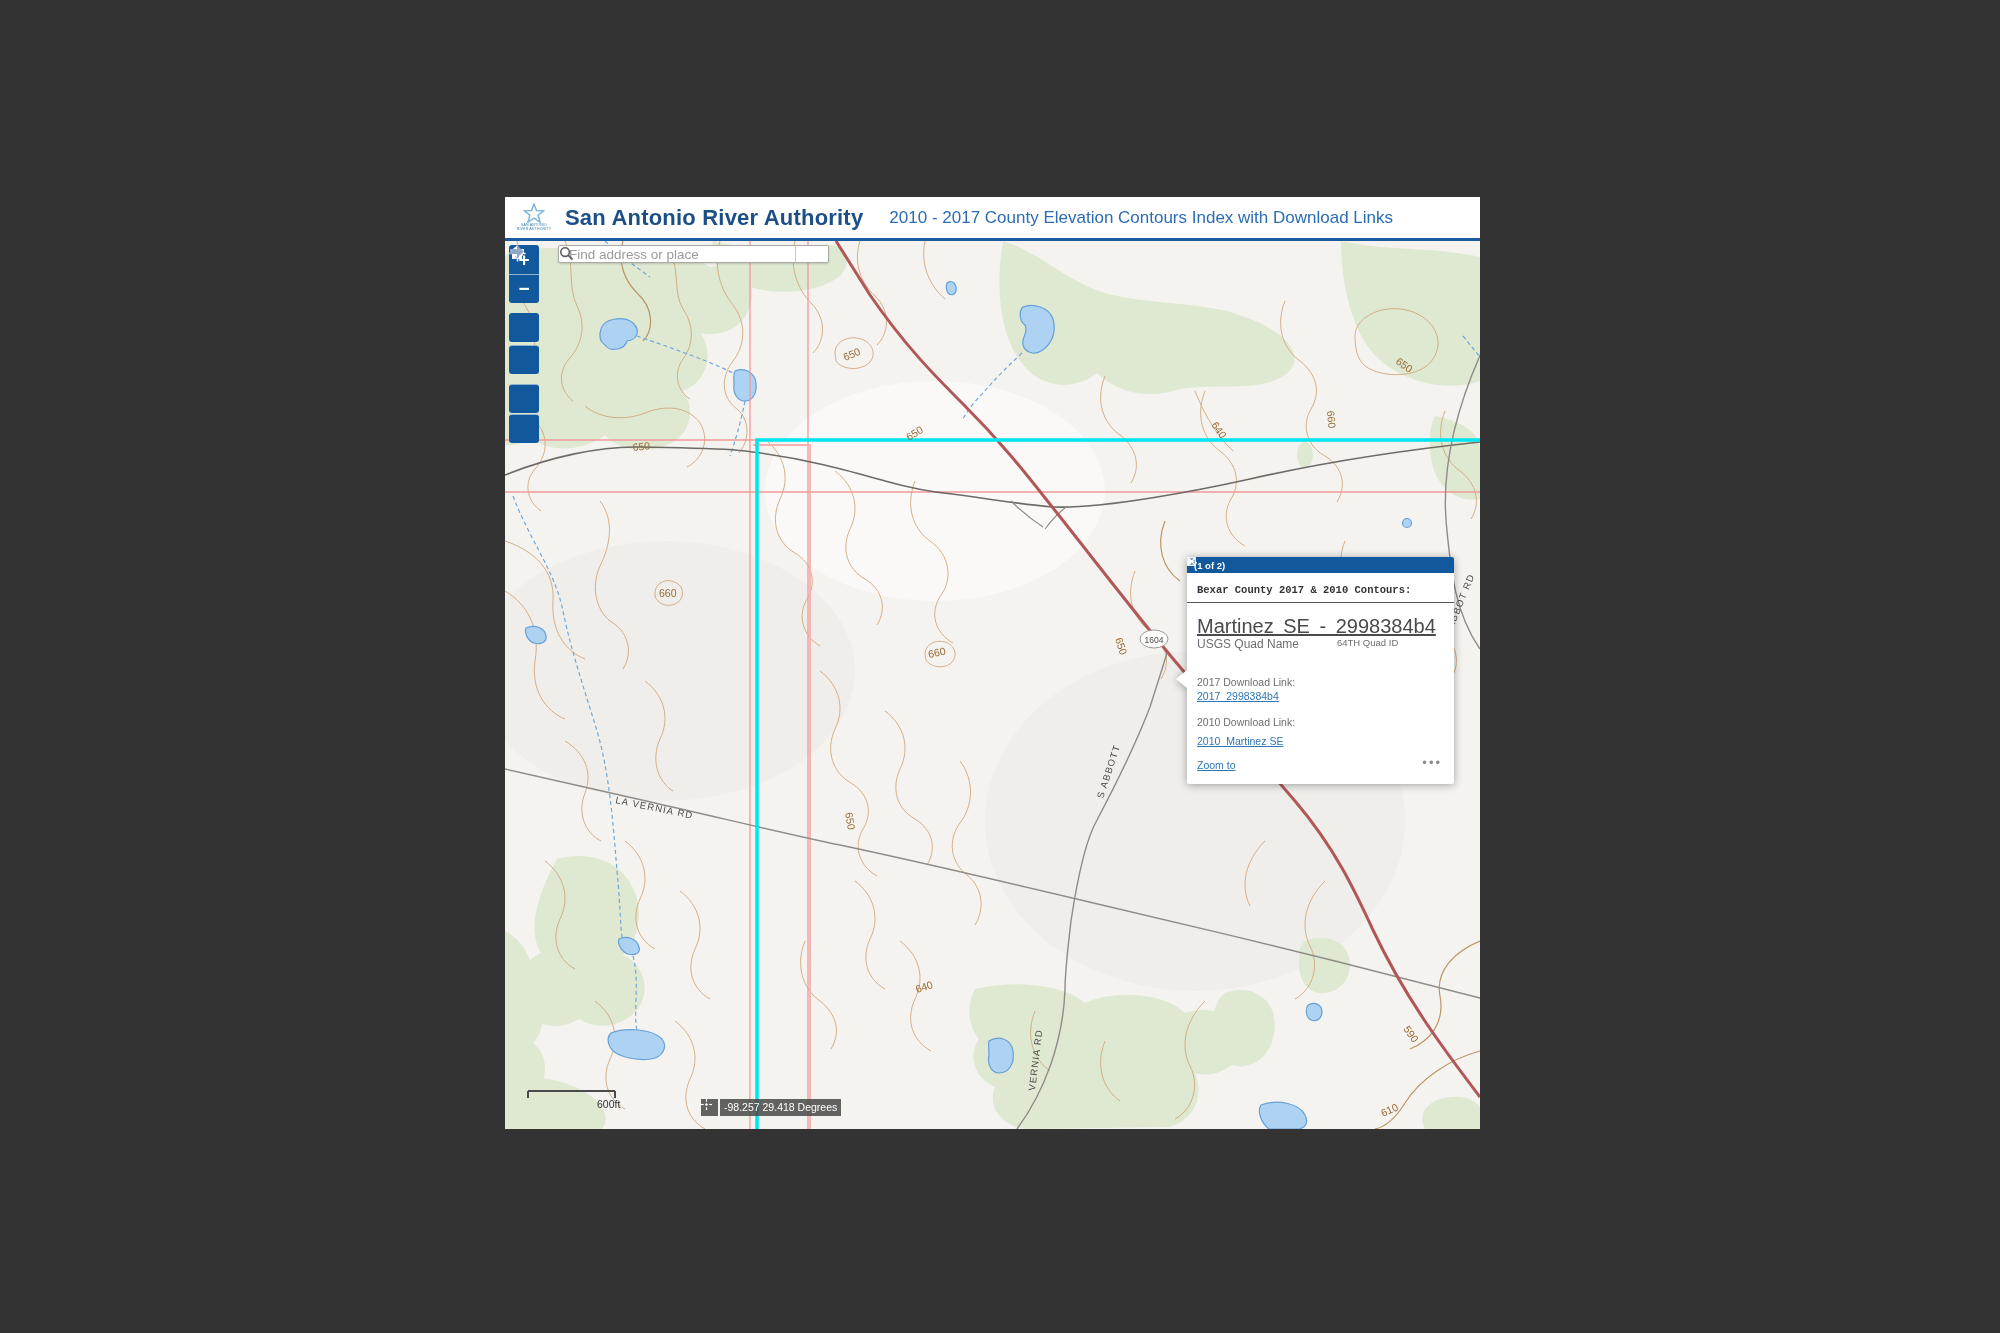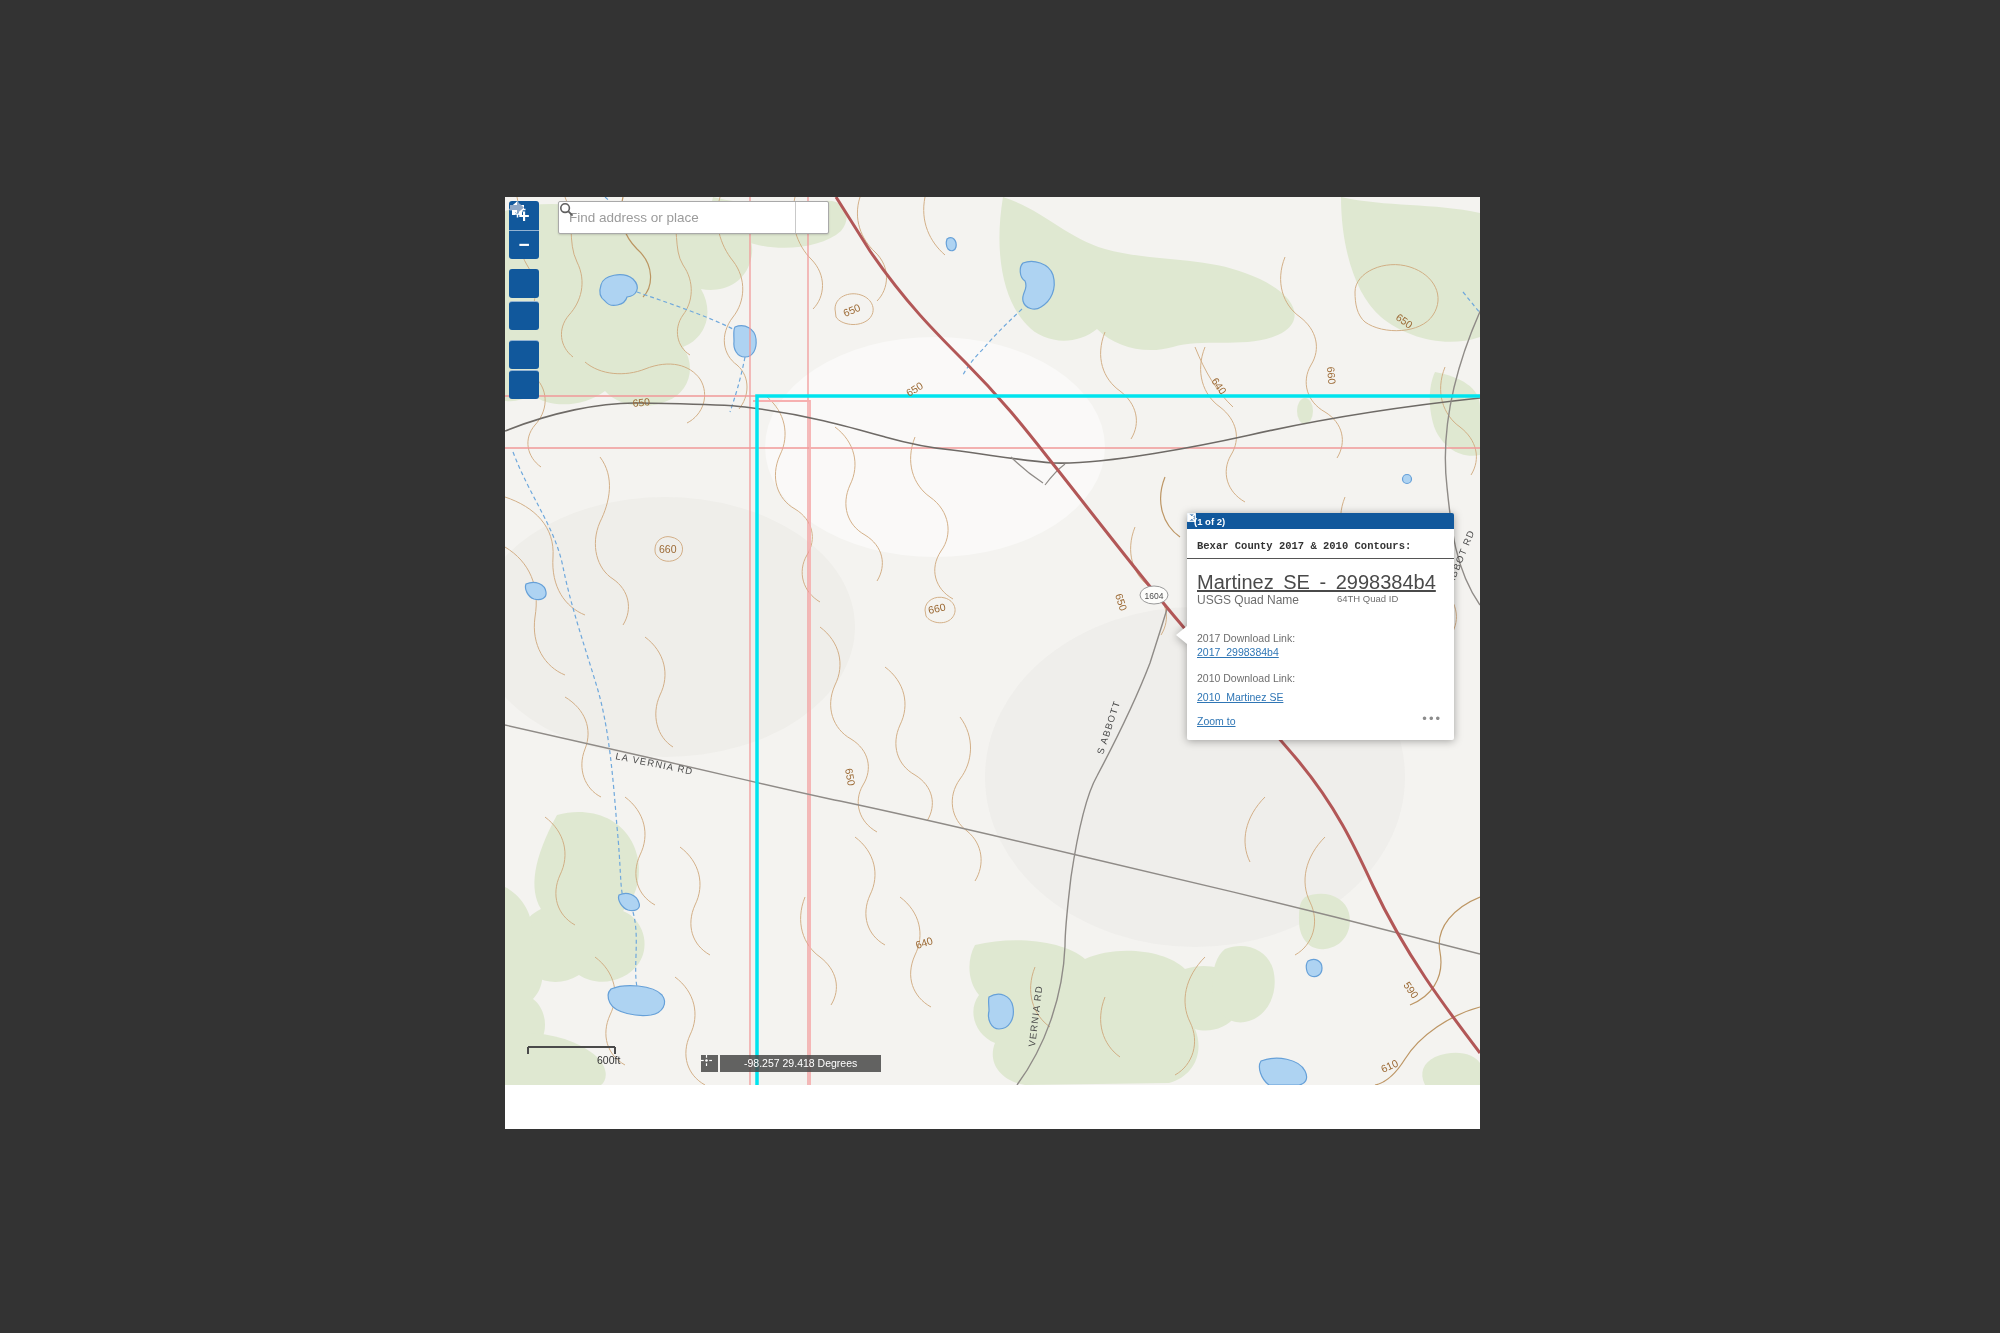--- a/index.html
+++ b/index.html
@@ -17,21 +17,21 @@
   .map svg{position:absolute;left:0;top:0;}
   
   .tb{position:absolute;left:4px;top:4px;width:30px;}
   .tb .grp{border-radius:3px;overflow:hidden;}
   .tbtn{width:30px;height:29px;background:#11589c;color:#fff;display:flex;align-items:center;justify-content:center;
         font-size:19px;font-weight:700;cursor:pointer;box-sizing:border-box;}
   .tbtn + .tbtn{border-top:1px solid rgba(255,255,255,.55);}
   .sq{border-radius:3px;}
   .mt10{margin-top:10px;} .mt3{margin-top:3px;} .mt1{margin-top:1px;}
   
-  .search{position:absolute;left:53px;top:4px;width:271px;height:33px;background:#fff;border:1px solid #a9a9a9;
+  .search{position:absolute;left:53px;top:4px;width:271px;height:18px;background:#fff;border:1px solid #a9a9a9;
           border-radius:2px;display:flex;box-sizing:border-box;box-shadow:0 1px 2px rgba(0,0,0,.15);}
   .search input{flex:1;border:0;outline:0;padding:0 10px;font-size:13.5px;color:#444;
           font-family:"Liberation Sans",sans-serif;background:transparent;}
   .search input::placeholder{color:#9b9b9b;}
   .sbtn{width:32px;border-left:1px solid #c9c9c9;display:flex;align-items:center;justify-content:center;cursor:pointer;}
   
   .popup{position:absolute;left:682px;top:316px;width:267px;filter:drop-shadow(0 1px 4px rgba(0,0,0,.35));}
   .pbar{height:16px;background:#11589c;border-radius:2px 2px 0 0;display:flex;align-items:center;padding:0 7px;}
   .pager{color:#fff;font-size:9.5px;font-weight:700;flex:1;}
   .pic{color:#fff;margin-left:11px;display:flex;align-items:center;cursor:pointer;}
@@ -49,31 +49,42 @@
   .pl10a{position:absolute;left:10px;top:162px;text-align:right;}
   .pzoom{position:absolute;left:10px;top:186px;}
   .pmore{position:absolute;right:12px;top:182px;color:#8c8c8c;font-size:13px;letter-spacing:2px;cursor:pointer;}
   a.plink{color:#2f76b5;text-decoration:underline;font-size:10.5px;cursor:pointer;}
   
   .scalebar{position:absolute;left:22px;top:849px;}
   .scalelab{position:absolute;left:92px;top:857px;font-size:10.5px;color:#323232;}
   .coordbtn{position:absolute;left:196px;top:858px;width:17px;height:17px;background:rgba(72,72,72,.85);
             display:flex;align-items:center;justify-content:center;cursor:pointer;}
   .coordlab{position:absolute;left:215px;top:858px;height:17px;background:rgba(72,72,72,.85);color:#fff;
-            font-size:10.5px;line-height:17px;padding:0 24px;white-space:nowrap;}
+            font-size:10.5px;line-height:17px;padding:0 4px;white-space:nowrap;}
   
   text.clab{fill:#9c6a35;font-size:10.5px;font-family:"Liberation Sans",sans-serif;}
   text.rlab{fill:#4a4a4a;font-size:9.5px;letter-spacing:1.2px;font-family:"Liberation Sans",sans-serif;}
   text.shield{fill:#4d4d4d;font-size:8.5px;font-family:"Liberation Sans",sans-serif;text-anchor:middle;}
 </style>
 </head>
 <body>
 
 <div class="app">
 
+  <div class="hdr">
+    <div class="logo">
+      <svg width="22" height="21" viewBox="0 0 24 23">
+        <path d="M12 1 L14.8 8.2 L22.5 8.6 L16.5 13.4 L18.6 20.8 L12 16.6 L5.4 20.8 L7.5 13.4 L1.5 8.6 L9.2 8.2 Z" fill="none" stroke="#7fb3d8" stroke-width="1.6"></path>
+      </svg>
+      <div class="logo-cap">SAN ANTONIO</div>
+      <div class="logo-cap">RIVER AUTHORITY</div>
+    </div>
+    <div class="app-title">San Antonio River Authority</div>
+    <div class="subtitle">2010 - 2017 County Elevation Contours Index with Download Links</div>
+  </div>
 
   <div class="map">
 
     <svg width="975" height="888" viewBox="0 0 975 888">
       <rect x="0" y="0" width="975" height="888" fill="#f4f3f0"></rect>
 
       <ellipse cx="160" cy="430" rx="190" ry="130" fill="rgba(110,100,90,.035)"></ellipse>
       <ellipse cx="690" cy="580" rx="210" ry="170" fill="rgba(110,100,90,.03)"></ellipse>
       <ellipse cx="430" cy="250" rx="170" ry="110" fill="rgba(255,255,255,.5)"></ellipse>
 

